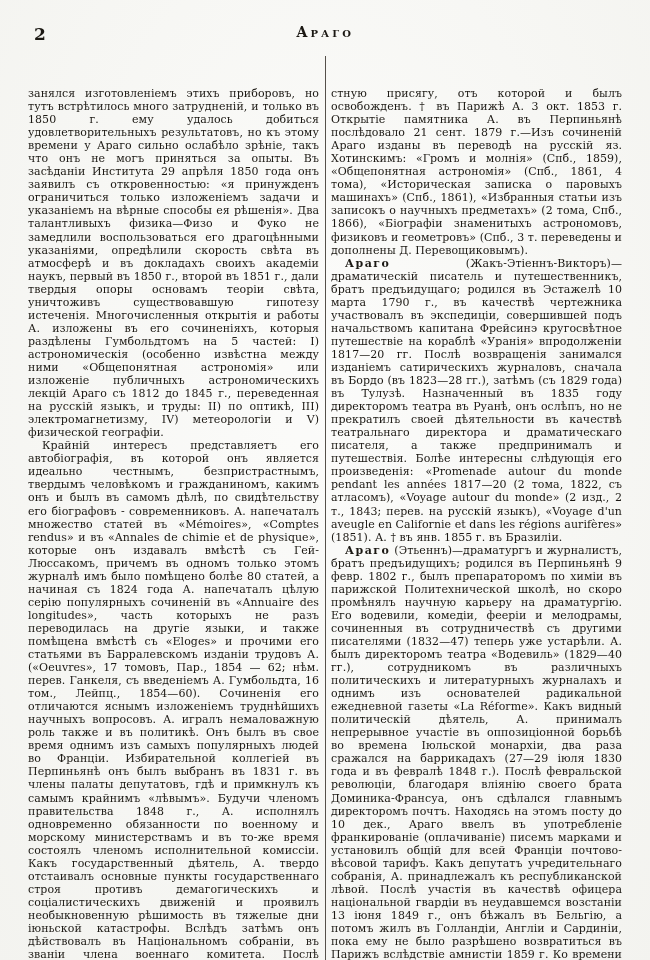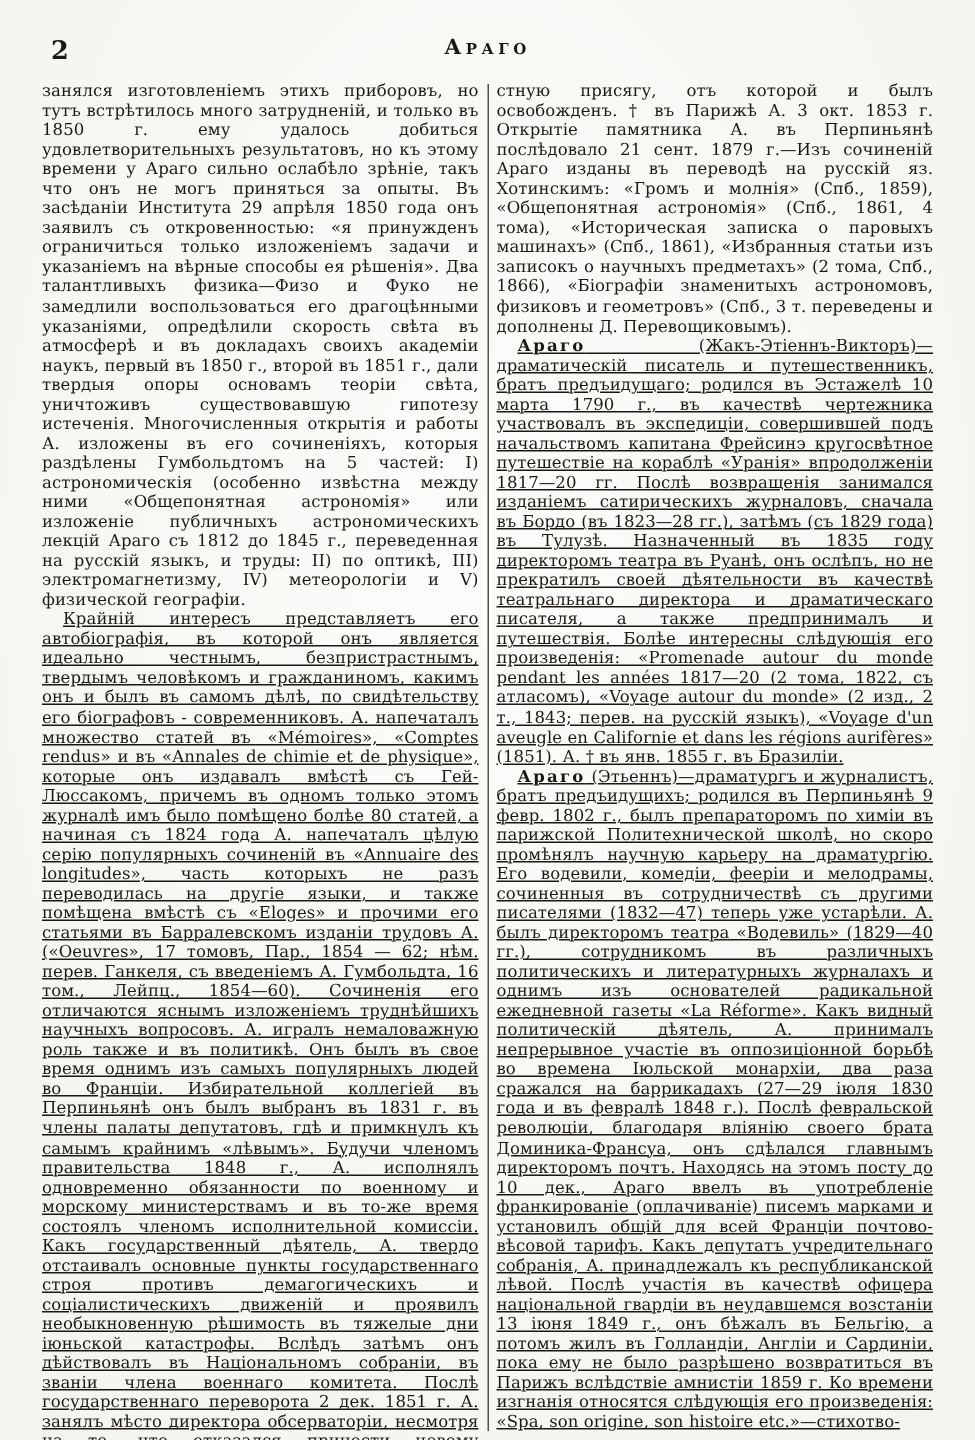--- a/index.html
+++ b/index.html
@@ -57,22 +57,22 @@
     margin: 2px 5px 26px 6px;
   }
   .para {
     margin: 0;
     font-size: 11px;
     line-height: 13.05px;
     text-align: justify;
     letter-spacing: 0.05px;
     hyphens: none;
   }
-  .para.cont { text-indent: 0; }
-  .para.indent { text-indent: 14px; text-decoration: underline; }
+  .para.cont { text-indent: 0; margin-top: 33px; }
+  .para.indent { text-indent: 14px; }
   .headword {
     font-weight: bold;
     letter-spacing: 1.5px;
   }
 </style>
 </head>
 <body>
 
 <div class="page">
 

